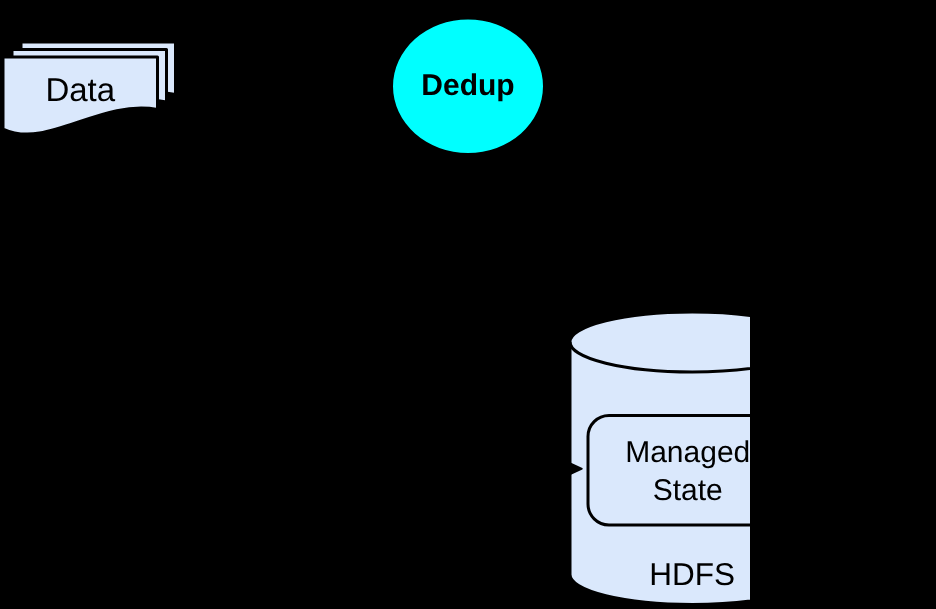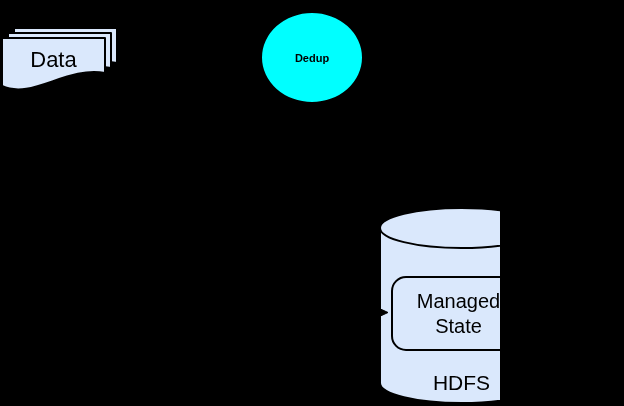--- a/index.html
+++ b/index.html
@@ -61,21 +61,21 @@
   .lbl-hdfs{font-size:21px;}
   .dedup-node{
     left:260px;top:11px;
     width:104px;height:93px;
     background:var(--dedup_fill);
     border:2px solid var(--node_stroke);
     border-radius:50%;
     display:flex;align-items:center;justify-content:center;
   }
   .dedup-node span{
-    font-size:11px;
+    font-size:20px;
     font-weight:700;
     color:var(--text_color);
   }
 </style>
 </head>
 <body>
 
 <div class="canvas">
 
   <svg class="abs" style="left:0;top:26px" width="126" height="66" viewBox="0 0 126 66">

